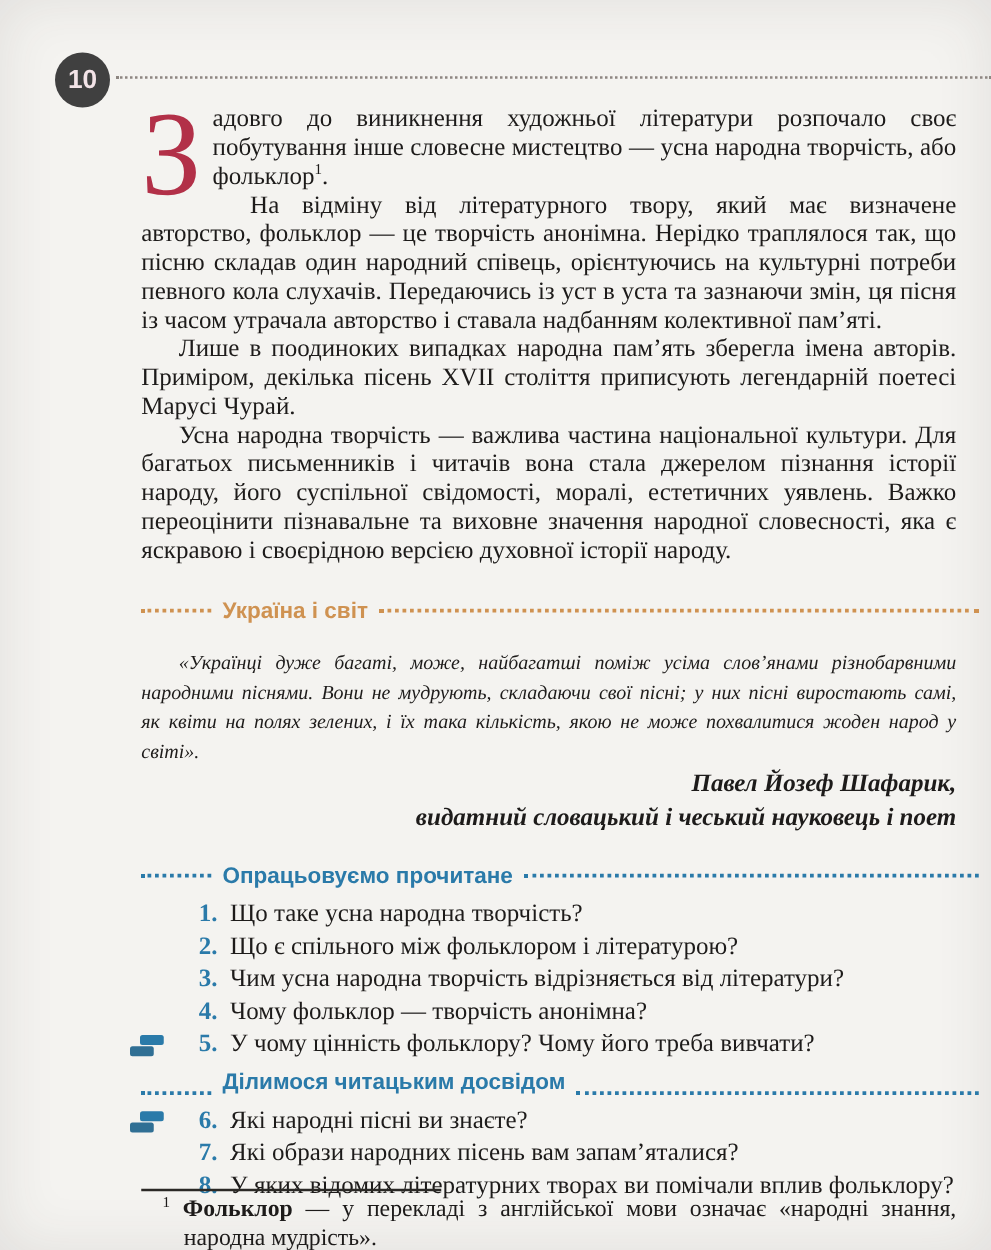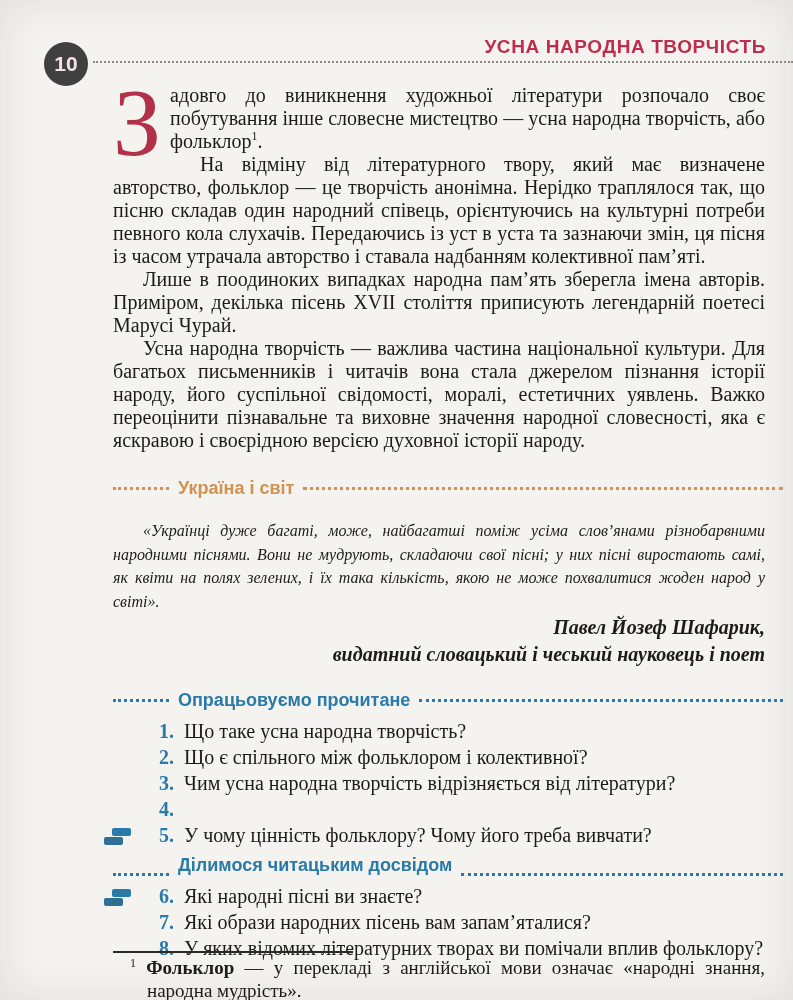--- a/index.html
+++ b/index.html
@@ -99,21 +99,20 @@
     padding-left:34px;text-indent:-17px;text-align:justify;
   }
   .footnote-text .term{font-weight:bold;}
 </style>
 </head>
 <body>
 
 <div class="page">
 
   <div class="page-badge">10</div>
-  <div class="header-title">УСНА НАРОДНА ТВОРЧІСТЬ</div>
   <div class="header-dots"></div>
 
   <div class="content">
 
     <p class="para first"><span class="dropcap">З</span><span>адовго до виникнення художньої літератури розпочало своє побутування інше словесне мистецтво — усна народна творчість, або фольклор</span><sup class="fn-ref">1</sup><span>.</span></p>
 
     <p class="para">На відміну від літературного твору, який має визначене авторство, фольклор — це творчість анонімна. Нерідко траплялося так, що пісню складав один народний співець, орієнтуючись на культурні потреби певного кола слухачів. Передаючись із уст в уста та зазнаючи змін, ця пісня із часом утрачала авторство і ставала надбанням колективної пам’яті.</p>
     <p class="para">Лише в поодиноких випадках народна пам’ять зберегла імена авторів. Приміром, декілька пісень XVII століття приписують легендарній поетесі Марусі Чурай.</p>
     <p class="para">Усна народна творчість — важлива частина національної культури. Для багатьох письменників і читачів вона стала джерелом пізнання історії народу, його суспільної свідомості, моралі, естетичних уявлень. Важко переоцінити пізнавальне та виховне значення народної словесності, яка є яскравою і своєрідною версією духовної історії народу.</p>
 
@@ -133,28 +132,29 @@
       <span class="dseg grow"></span>
     </div>
 
     <div class="q-list">
       <div class="q-item">
         <span class="q-num">1.</span>
         <span class="q-text">Що таке усна народна творчість?</span>
       </div>
       <div class="q-item">
         <span class="q-num">2.</span>
-        <span class="q-text">Що є спільного між фольклором і колективної?</span>
+        <span class="q-text">Що є спільного між фольклором і літературою?</span>
       </div>
       <div class="q-item">
         <span class="q-num">3.</span>
         <span class="q-text">Чим усна народна творчість відрізняється від літератури?</span>
       </div>
       <div class="q-item">
         <span class="q-num">4.</span>
+        <span class="q-text">Чому фольклор — творчість анонімна?</span>
       </div>
       <div class="q-item">
         <span class="discussion-icon">
           <span class="bub-top"></span>
           <span class="bub-bottom"></span>
         </span>
         <span class="q-num">5.</span>
         <span class="q-text">У чому цінність фольклору? Чому його треба вивчати?</span>
       </div>
     </div>

